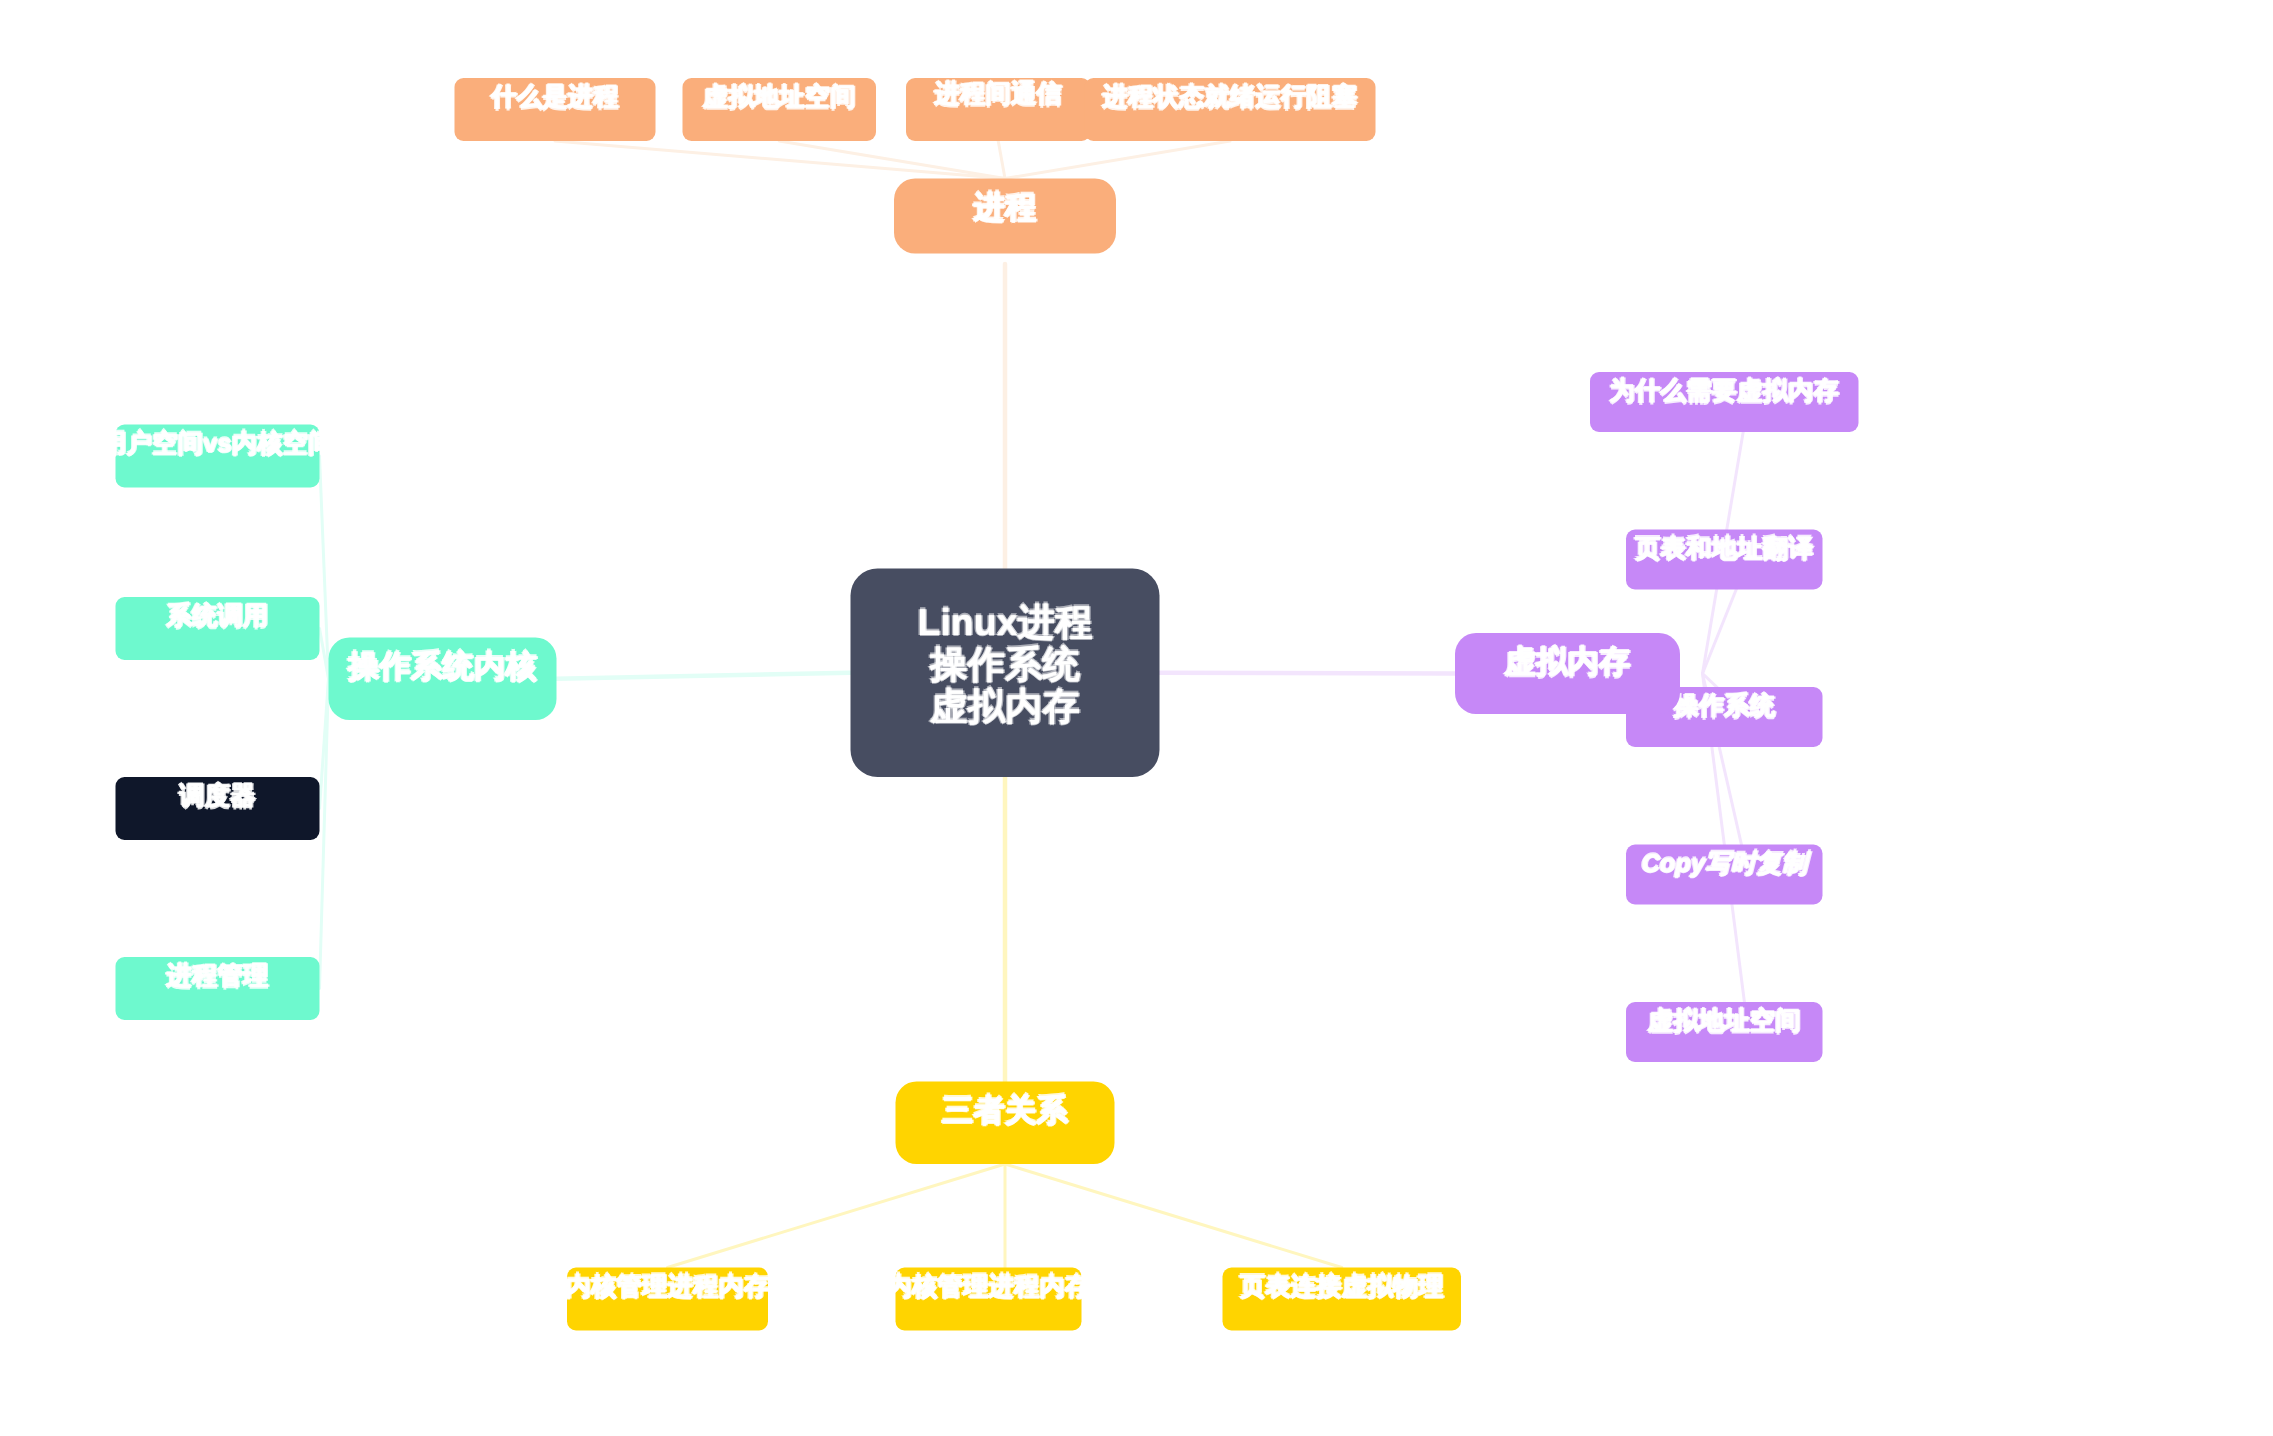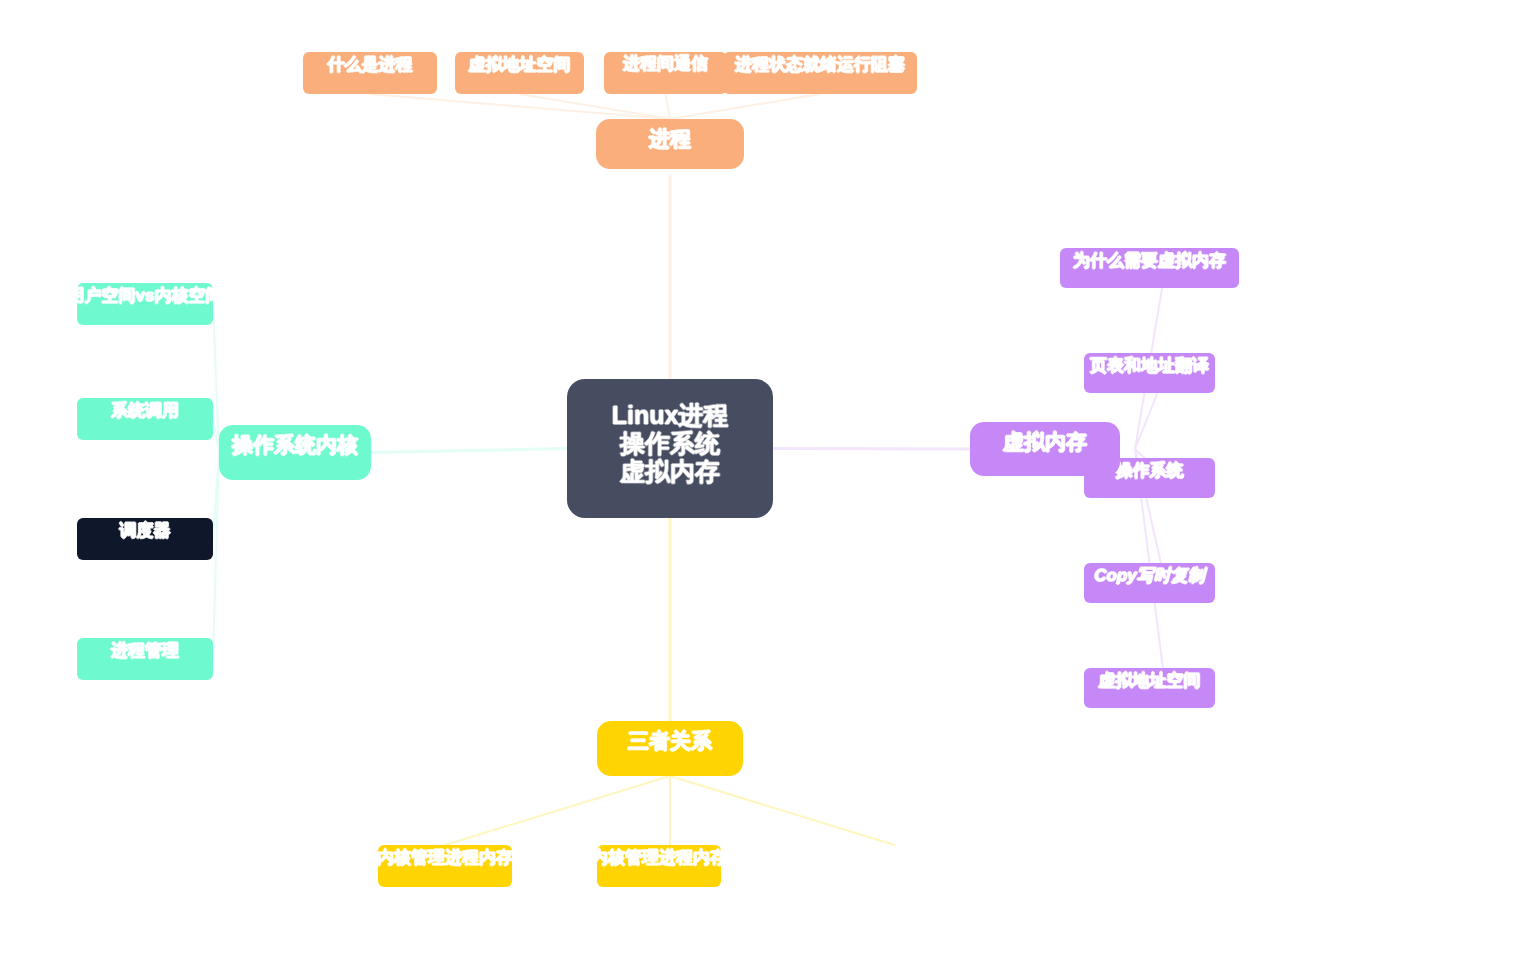--- a/index.html
+++ b/index.html
@@ -169,13 +169,16 @@
     </div>
     <div class="node branch" style="left: 597px; top: 721px; width: 146px; height: 55px; background: rgb(255, 212, 0);">
       <span class="lbl">三者关系</span>
     </div>
     <div class="node leaf" style="left: 378px; top: 845px; width: 134px; height: 42px; background: rgb(255, 212, 0);">
       <span class="lbl">内核管理进程内存</span>
     </div>
     <div class="node leaf" style="left: 597px; top: 845px; width: 124px; height: 42px; background: rgb(255, 212, 0);">
       <span class="lbl">内核管理进程内存</span>
     </div>
+    <div class="node leaf" style="left: 815px; top: 845px; width: 159px; height: 42px; background: rgb(255, 212, 0);">
+      <span class="lbl">页表连接虚拟物理</span>
+    </div>
   </div>
 
 </body></html>

